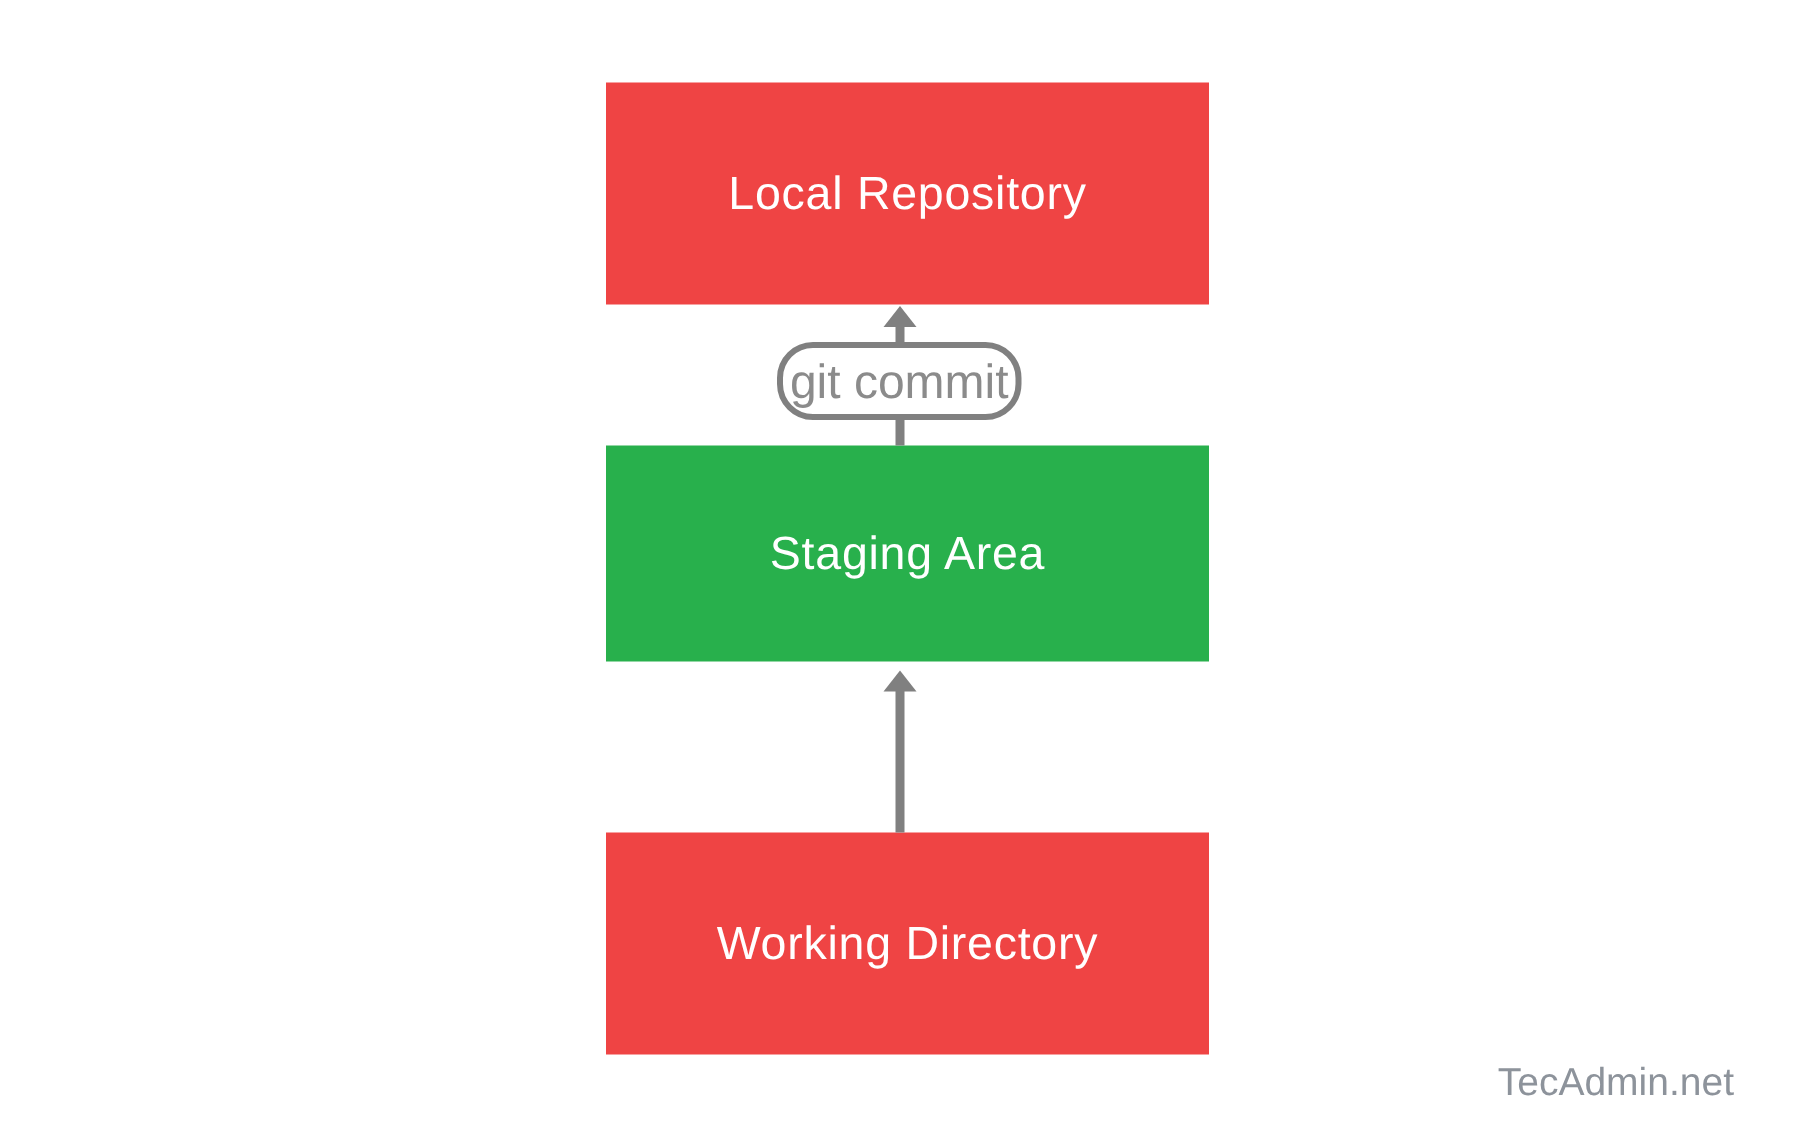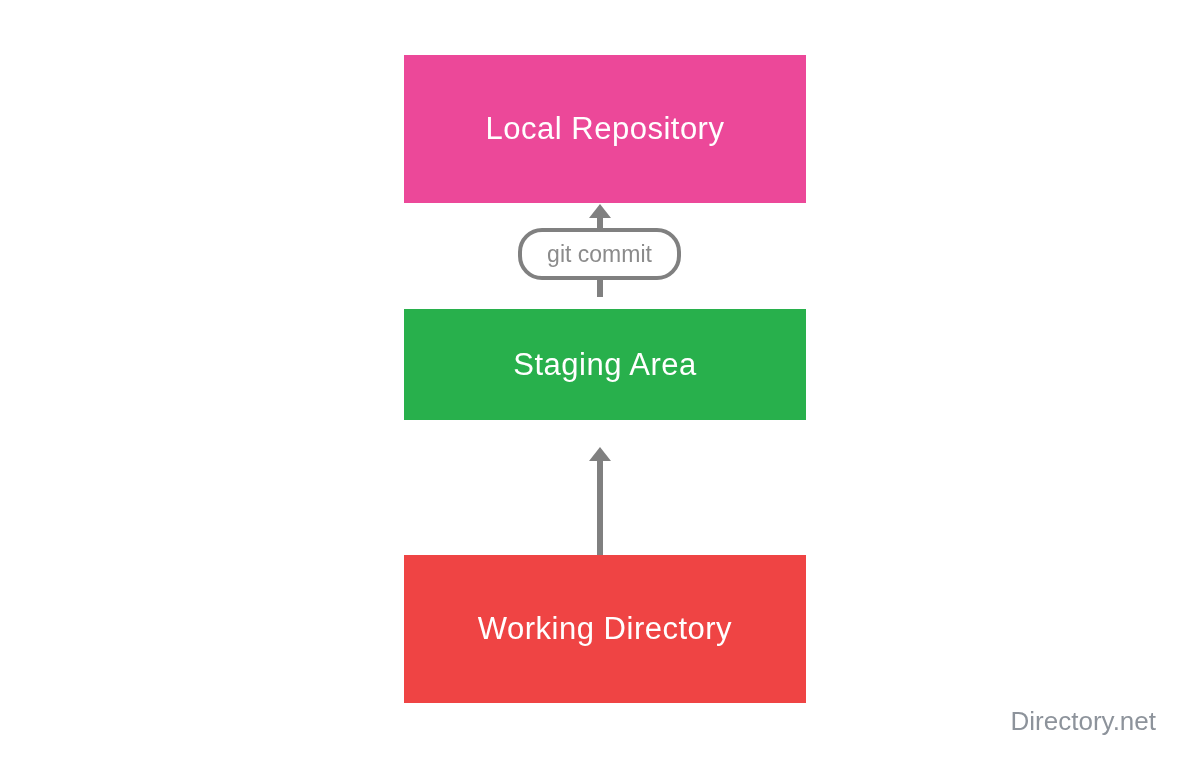--- a/index.html
+++ b/index.html
@@ -25,21 +25,21 @@
     justify-content: center;
   }
   .node-box .node-label {
     color: #ffffff;
     font-size: 31px;
     font-weight: 400;
     letter-spacing: 0.5px;
     white-space: nowrap;
   }
   .box-local    { top: 55px;  background: #00A2E8; }
-  .box-staging  { top: 309px; height: 111px; background: #28B04C; }
+  .box-staging  { top: 297px; height: 144px; background: #28B04C; }
   .box-working  { top: 555px; background: #FB8322; }
 
   .stem {
     position: absolute;
     left: 597px;
     width: 6px;
     background: #808080;
     z-index: 1;
   }
   .stem-commit { top: 214px; height: 83px; }
@@ -69,55 +69,55 @@
     border-radius: 24px;
     display: flex;
     align-items: center;
     justify-content: center;
     z-index: 2;
   }
   .pill-commit { top: 228px; }
   .pill-add    { top: 478px; }
   .cmd-pill .cmd-label {
     color: #8b8b8b;
-    font-size: 23px;
+    font-size: 32px;
     font-weight: 400;
     white-space: nowrap;
   }
 
   .watermark {
     position: absolute;
     top: 706px;
     right: 44px;
     color: #8d939b;
     font-size: 26px;
     font-weight: 400;
   }
 </style>
 </head>
 <body>
 
 <div class="canvas">
 
-  <div class="node-box box-local" style="background-color: #ec4899;">
+  <div class="node-box box-local" style="background-color: #ef4444;">
     <span class="node-label">Local Repository</span>
   </div>
 
   <div class="arrowhead arrow-commit" style="border-bottom-color: rgb(128, 128, 128);"></div>
   <div class="stem stem-commit" style="background-color: rgb(128, 128, 128);"></div>
   <div class="cmd-pill pill-commit" style="border-color: rgb(128, 128, 128);">
     <span class="cmd-label">git commit</span>
   </div>
 
   <div class="node-box box-staging" style="background-color: rgb(40, 176, 76);">
     <span class="node-label">Staging Area</span>
   </div>
 
   <div class="arrowhead arrow-add" style="border-bottom-color: rgb(128, 128, 128);"></div>
   <div class="stem stem-add" style="background-color: rgb(128, 128, 128);"></div>
 
   <div class="node-box box-working" style="background-color: #ef4444;">
     <span class="node-label">Working Directory</span>
   </div>
 
-  <div class="watermark" style="color: rgb(141, 147, 155);">Directory.net</div>
+  <div class="watermark" style="color: rgb(141, 147, 155);">TecAdmin.net</div>
 
 </div>
 
 </body></html>

